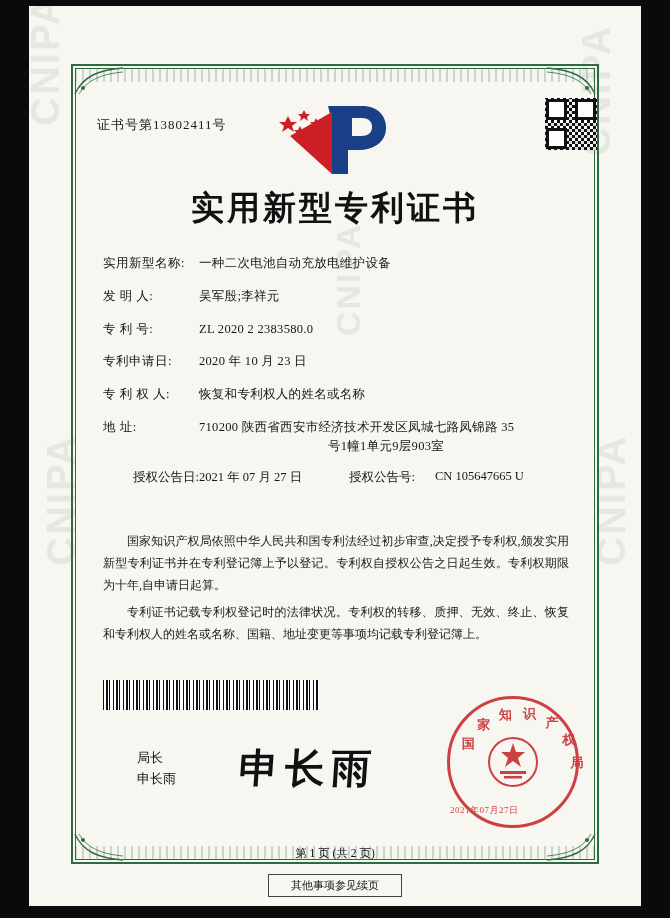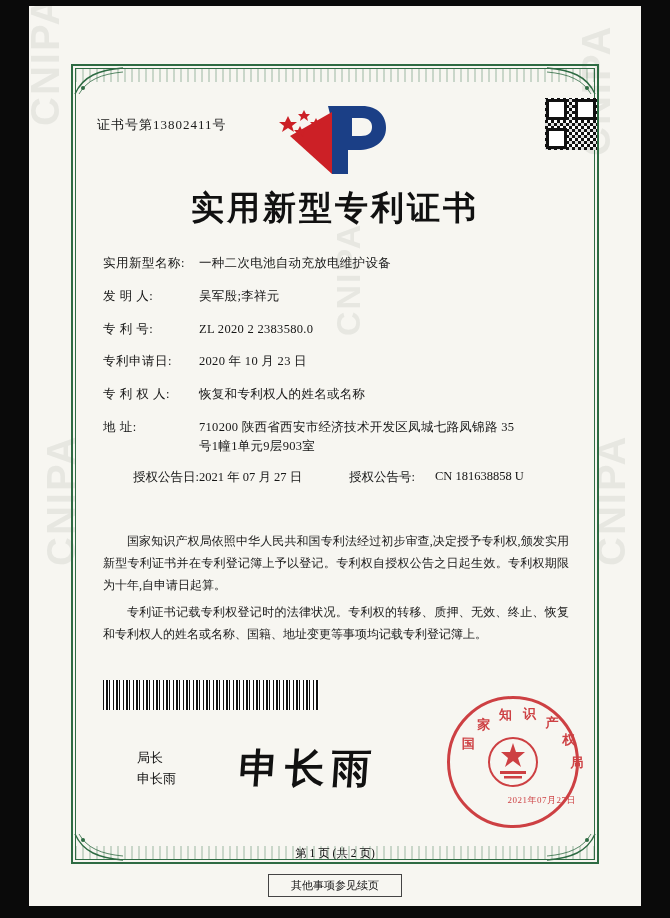--- a/index.html
+++ b/index.html
@@ -179,21 +179,21 @@
   }
   .field-label {
     width: 96px;
     flex: 0 0 96px;
     letter-spacing: 0.5px;
   }
   .field-value {
     flex: 1;
     letter-spacing: 0.3px;
   }
-  .field-value .line2 { display: block; }
+  .field-value .line2 { display: block; text-align: center; }
 
   .row-inline {
     display: flex;
     margin-bottom: 12px;
   }
   .row-inline .half-label { width: 96px; flex: 0 0 96px; text-align: right; }
   .row-inline .half-value { width: 150px; flex: 0 0 150px; }
   .row-inline .half-label2 { width: 86px; flex: 0 0 86px; }
 
   .paragraphs {
@@ -253,22 +253,22 @@
   .seal-text span {
     position: absolute;
     left: 50%;
     top: 50%;
     transform-origin: 0 0;
   }
   .seal-date {
     position: absolute;
     left: 0;
     right: 0;
-    bottom: 18px;
-    text-align: right;
+    bottom: 8px;
+    text-align: left;
     color: #c8282c;
     font-size: 9px;
     letter-spacing: 0.5px;
     margin-top: 38px;
   }
 
   .director {
     position: absolute;
     left: 108px;
     top: 742px;
@@ -402,21 +402,21 @@
         <div class="field-label">地 址:</div>
         <div class="field-value">
           <span>710200 陕西省西安市经济技术开发区凤城七路凤锦路 35</span>
           <span class="line2">号1幢1单元9层903室</span>
         </div>
       </div>
       <div class="row-inline">
         <div class="half-label">授权公告日:</div>
         <div class="half-value">2021 年 07 月 27 日</div>
         <div class="half-label2">授权公告号:</div>
-        <div>CN 181638858 U</div>
+        <div>CN 105647665 U</div>
       </div>
     </div>
 
     <div class="paragraphs">
       <p>国家知识产权局依照中华人民共和国专利法经过初步审查,决定授予专利权,颁发实用新型专利证书并在专利登记簿上予以登记。专利权自授权公告之日起生效。专利权期限为十年,自申请日起算。</p>
       <p>专利证书记载专利权登记时的法律状况。专利权的转移、质押、无效、终止、恢复和专利权人的姓名或名称、国籍、地址变更等事项均记载专利登记簿上。</p>
     </div>
 
     <div class="barcode"></div>
 

